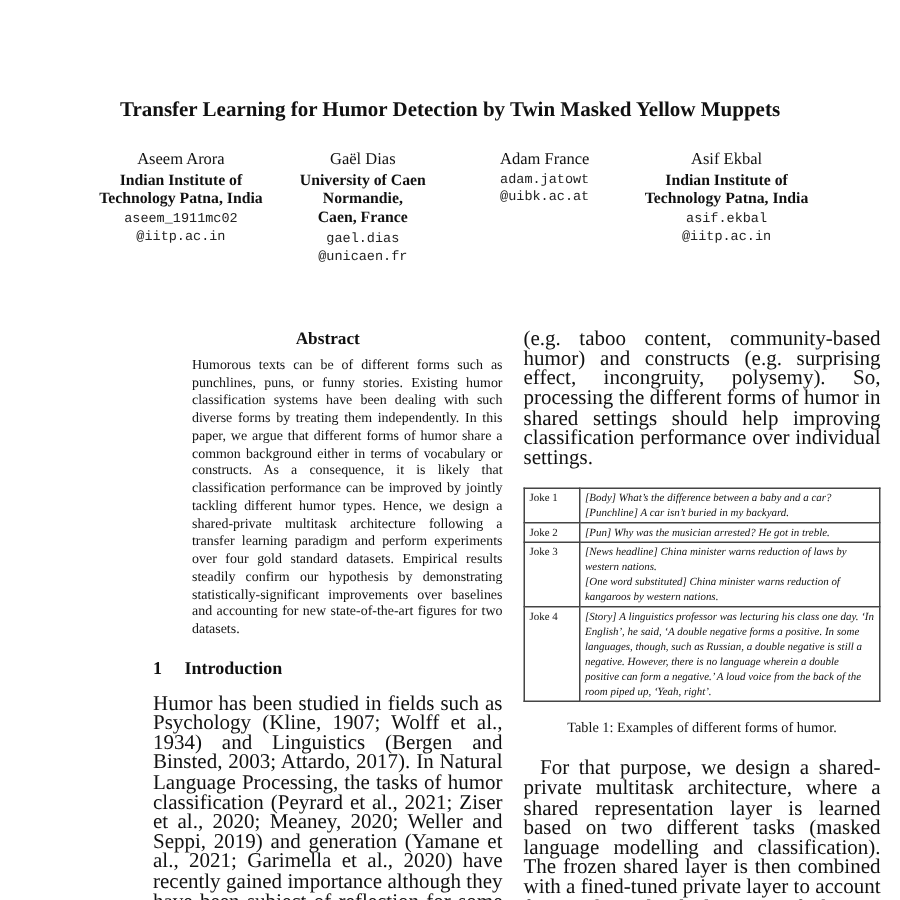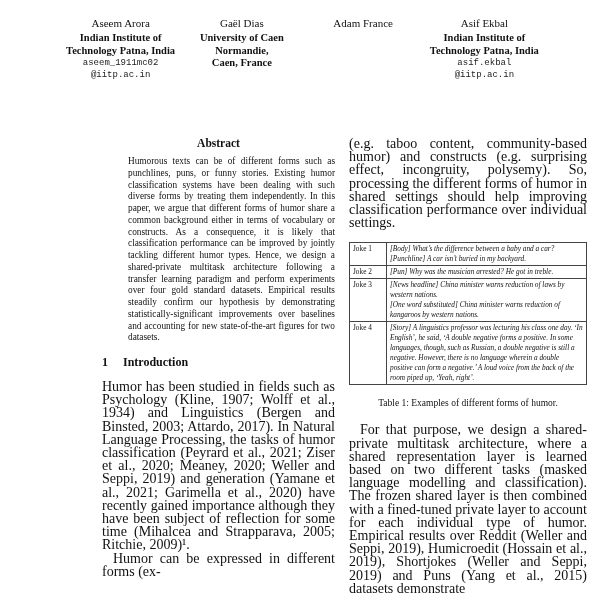--- a/index.html
+++ b/index.html
@@ -96,37 +96,42 @@
     font-size: 9.5px;
     margin: 13px 6px 0 6px;
   }
   .para-gap { margin-top: 15px; }
 </style>
 </head>
 <body>
 
 <div class="page">
 
+  <h1 class="title">Transfer Learning for Humor Detection by Twin Masked Yellow Muppets</h1>
 
   <div class="authors">
     <div class="author">
       <div class="author-name">Aseem Arora</div>
       <div class="author-affil">Indian Institute of
 Technology Patna, India</div>
       <div class="author-email">aseem_1911mc02
 @iitp.ac.in</div>
     </div>
     <div class="author">
       <div class="author-name">Gaël Dias</div>
       <div class="author-affil">University of Caen
 Normandie,
 Caen, France</div>
+      <div class="author-email">gael.dias
+@unicaen.fr</div>
     </div>
     <div class="author">
       <div class="author-name">Adam France</div>
+      <div class="author-email">adam.jatowt
+@uibk.ac.at</div>
     </div>
     <div class="author">
       <div class="author-name">Asif Ekbal</div>
       <div class="author-affil">Indian Institute of
 Technology Patna, India</div>
       <div class="author-email">asif.ekbal
 @iitp.ac.in</div>
     </div>
   </div>
 

